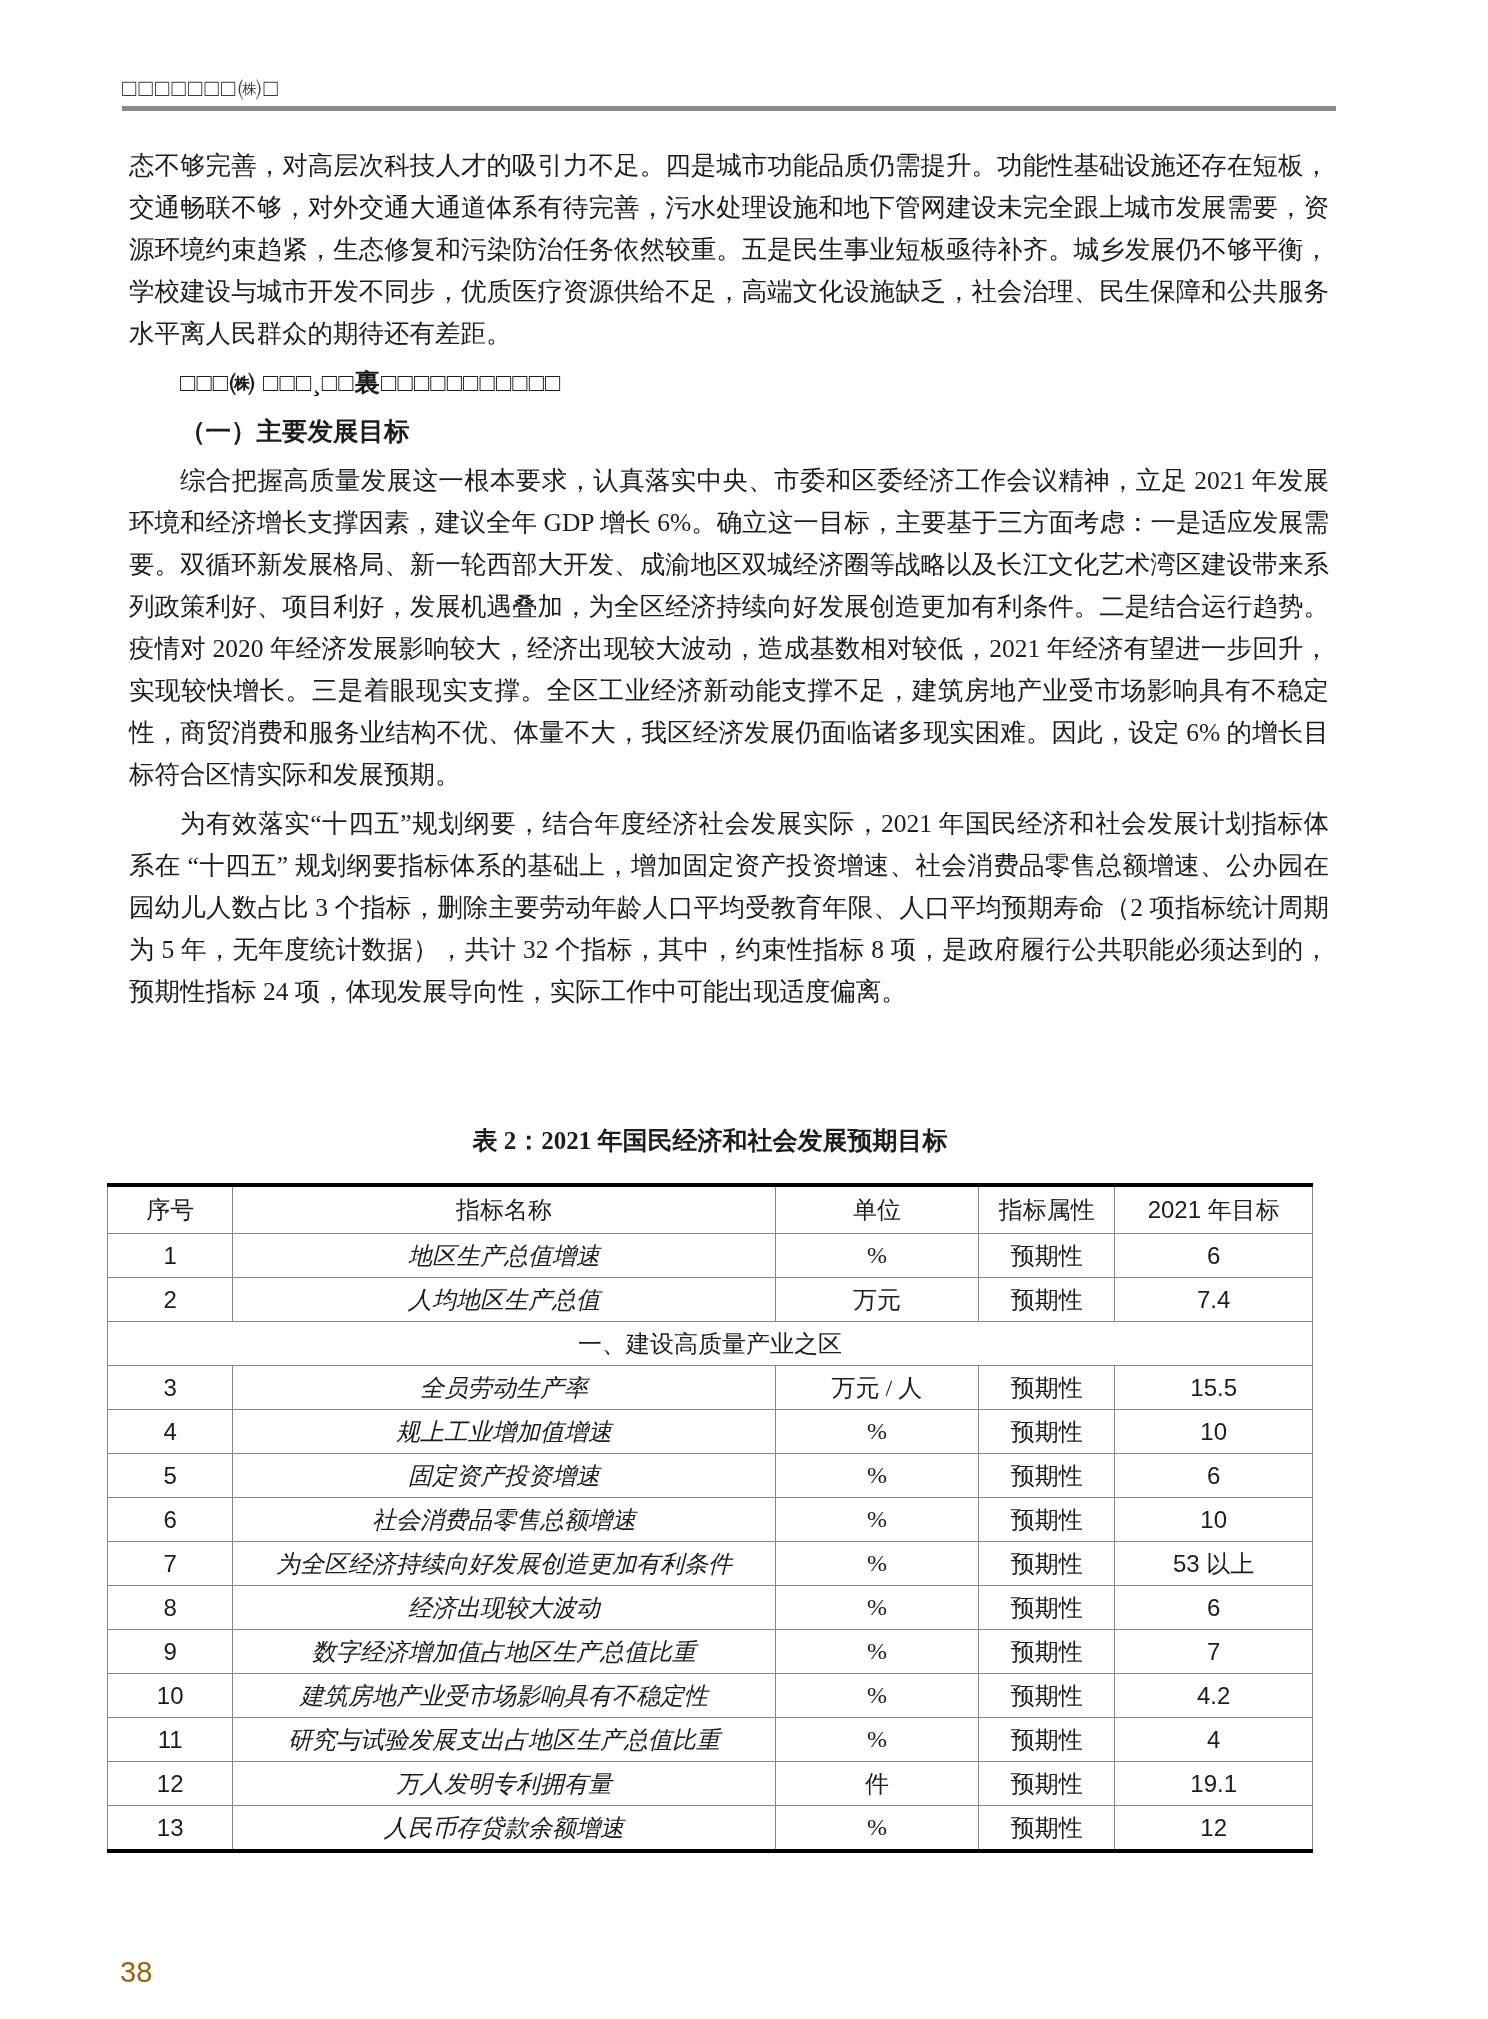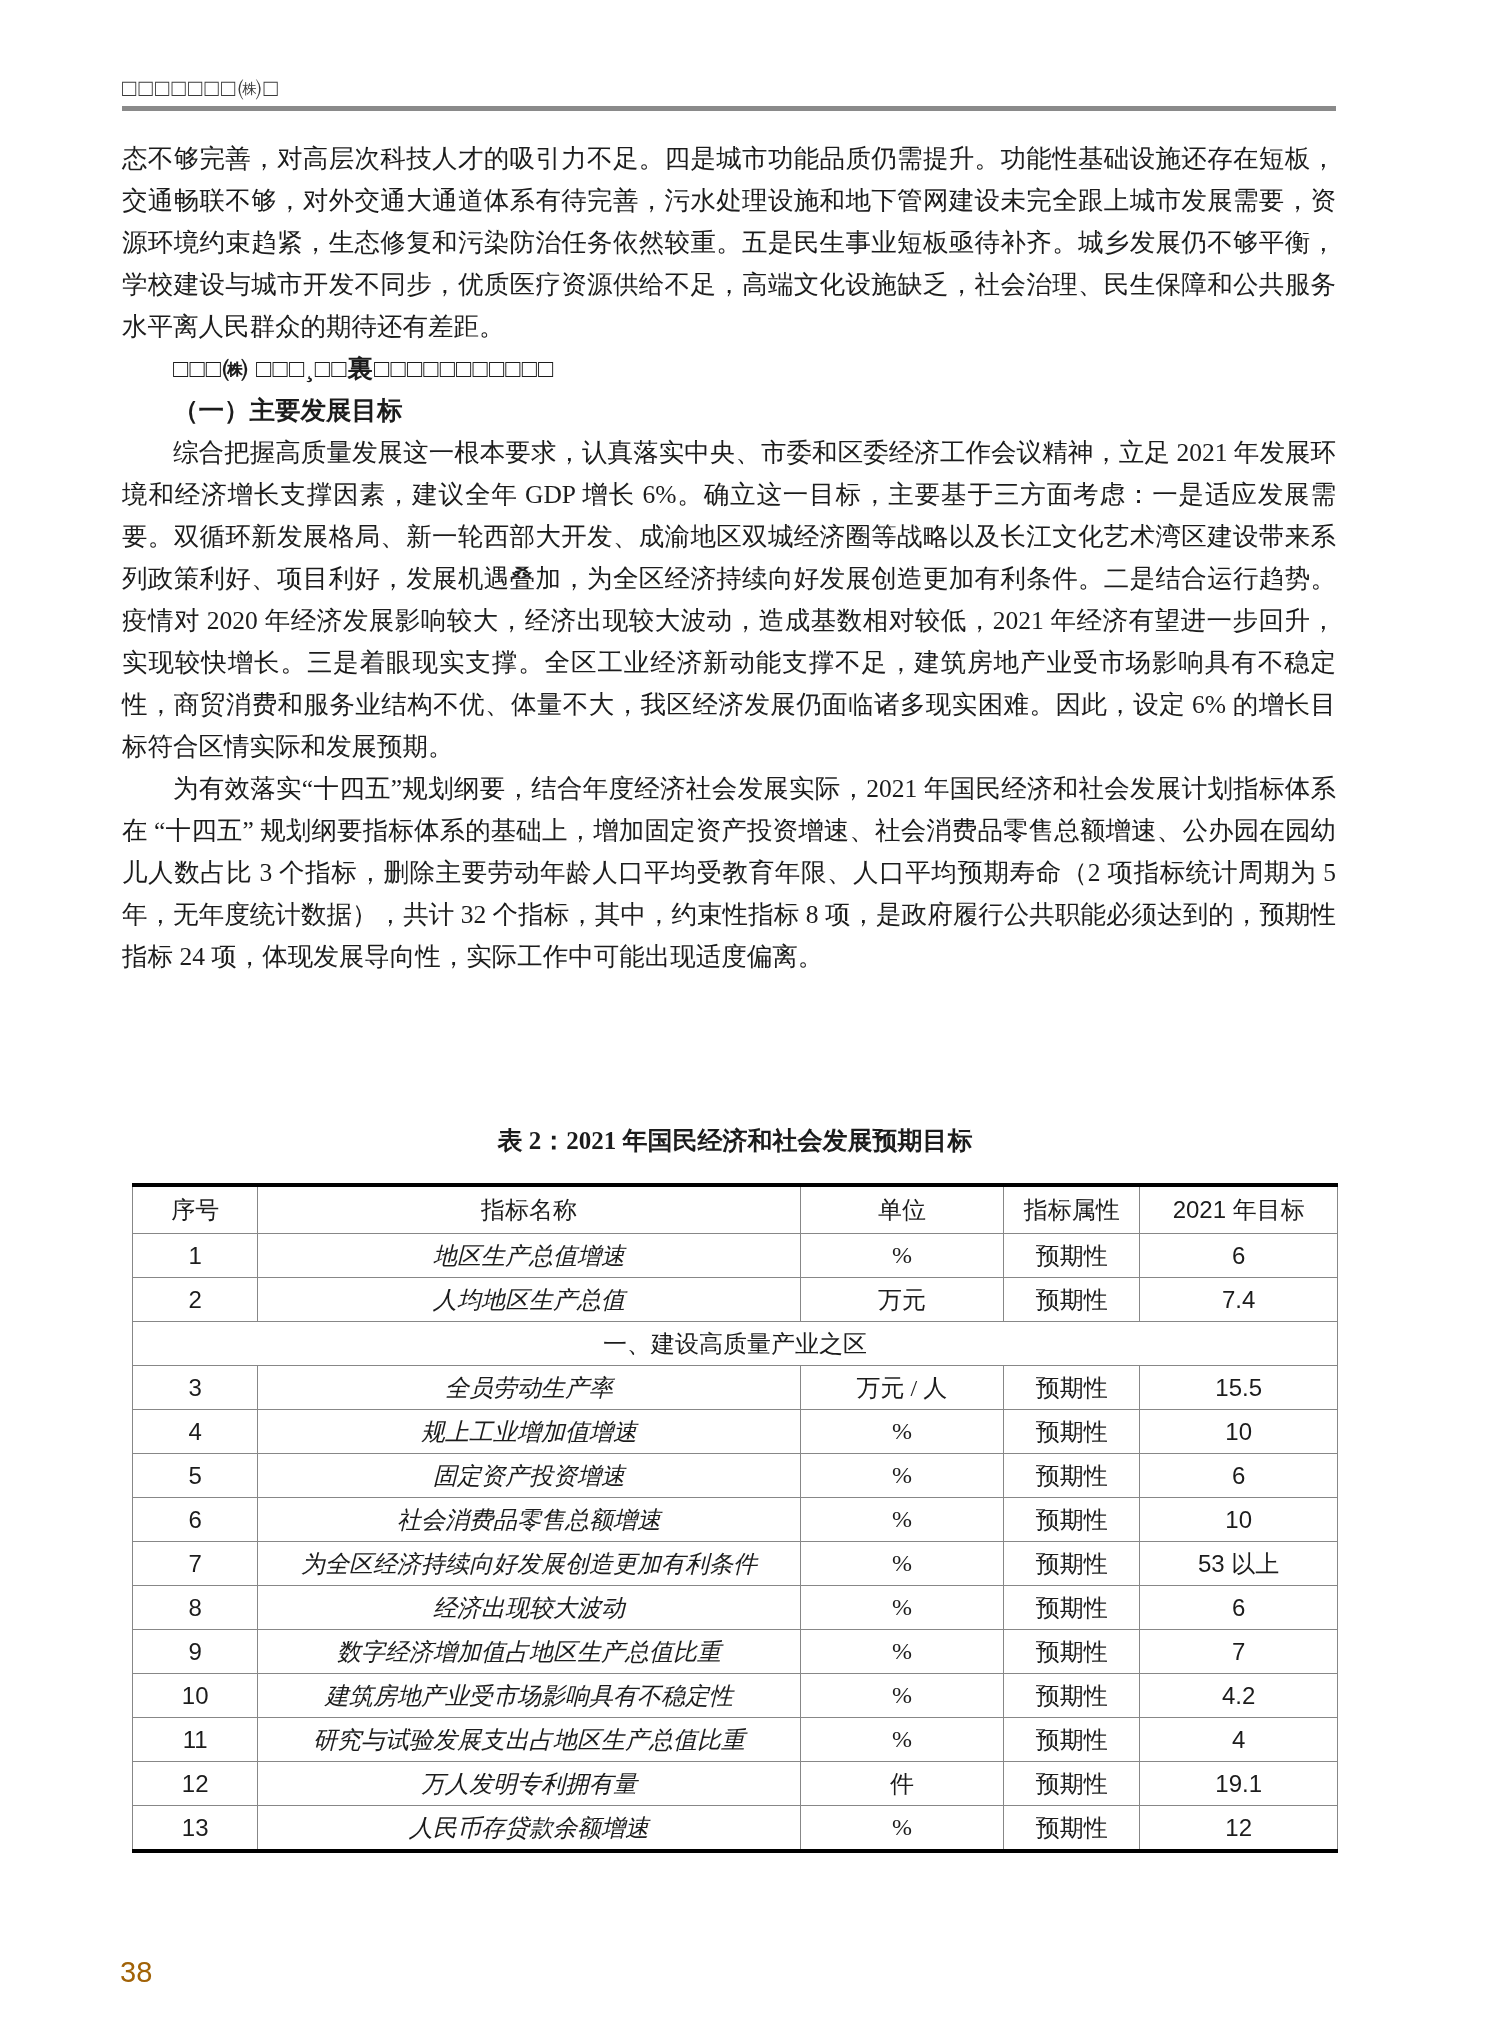--- a/index.html
+++ b/index.html
@@ -20,25 +20,25 @@
   }
   .header-rule {
     position:absolute; top:106px; left:122px;
     width:1214px; height:5px; background:#8a8a8a;
   }
   .body-text {
     position:absolute; top:138px; left:122px; width:1214px;
     font-size:25.5px; line-height:42px; text-align:justify;
     text-justify:inter-ideograph;
   }
-  .para { margin:0; }
+  .para { margin:7px; }
   .para.indent { text-indent:2em; }
   .para.heading { font-weight:bold; text-indent:2em; }
   .para.garbled { letter-spacing:1px; }
-  .table-block { position:absolute; top:1124px; left:132px; width:1206px; }
+  .table-block { position:absolute; top:1124px; left:107px; width:1206px; }
   .table-title {
     text-align:center; font-weight:bold; font-size:25px;
     margin:0 0 26px 0;
   }
   table.data-table {
     width:100%; border-collapse:collapse; table-layout:fixed;
     border-top:4px solid #000; border-bottom:4px solid #000;padding-left:24px;
   }
   table.data-table th, table.data-table td {
     border:1px solid #878787;

